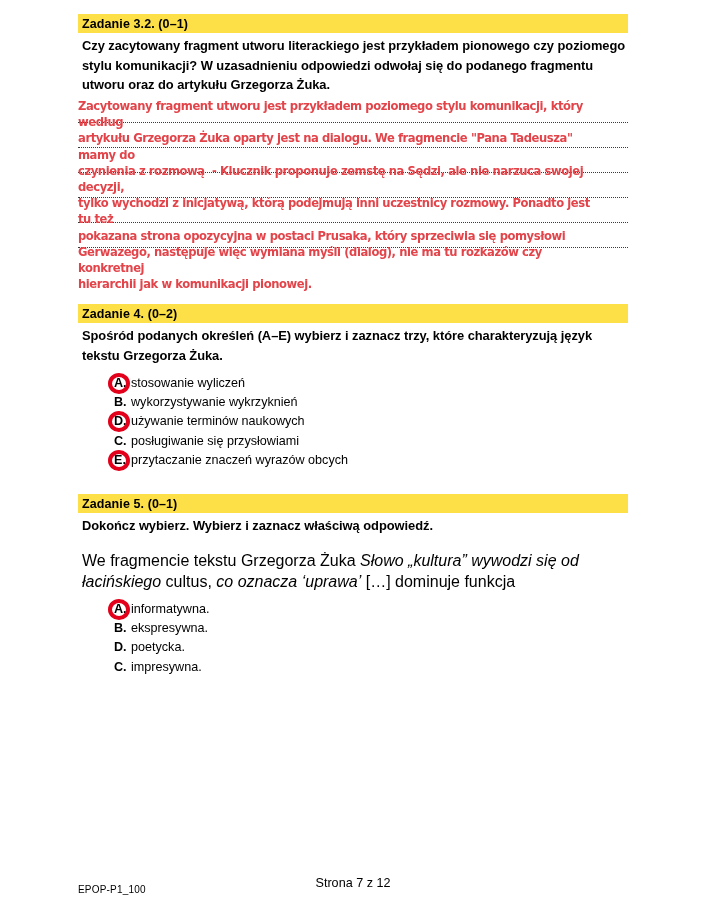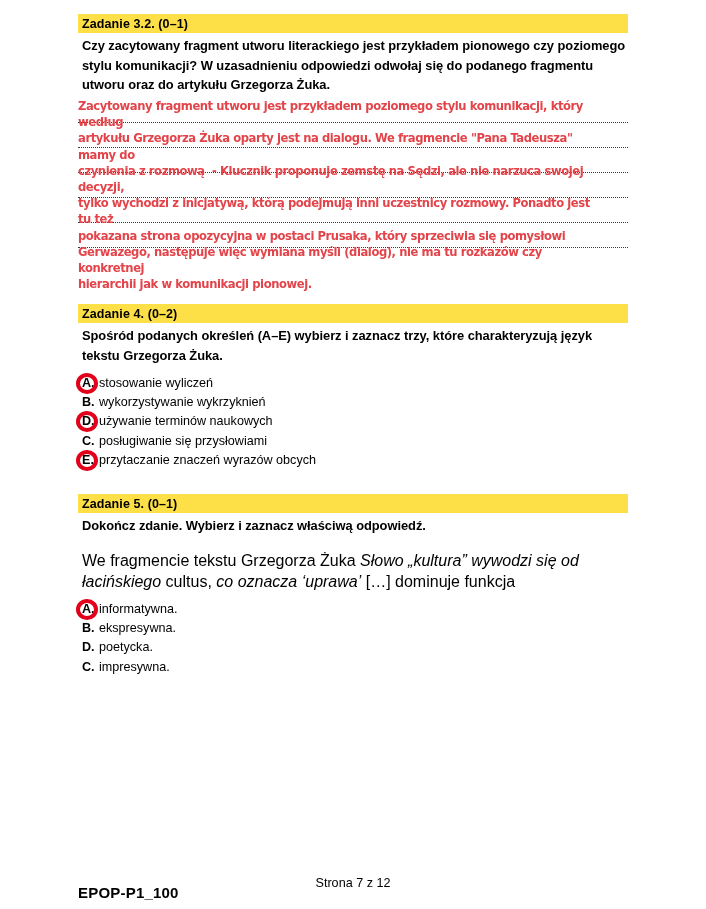--- a/index.html
+++ b/index.html
@@ -74,20 +74,21 @@
     letter-spacing: -0.45px;
     transform: scaleX(0.94);
     transform-origin: left top;
     white-space: pre-wrap;
     pointer-events: none;
   }
 
   
   .options {
     padding-left: 4px;
+    margin-left: 32px;
   }
   .option {
     position: relative;
     font-size: 12.6px;
     line-height: 19.2px;
     height: 19.2px;
     white-space: nowrap;
   }
   .opt-letter {
     font-weight: bold;
@@ -127,22 +128,22 @@
     top: 866px;
     width: 706px;
     text-align: center;
     font-size: 12.6px;
     margin-top: 10px;
   }
   .footer-code {
     position: absolute;
     left: 78px;
     top: 884px;
-    font-size: 15px;
-    font-weight: bold;
+    font-size: 10px;
+    font-weight: normal;
     letter-spacing: 0.2px;
   }
 </style>
 </head>
 <body>
 
 <div class="page">
 
   <div class="content" style="top:14px;">
     <div class="task-header">Zadanie 3.2. (0–1)</div>
@@ -186,21 +187,21 @@
       <span class="opt-letter">C.</span><span class="opt-text">posługiwanie się przysłowiami</span>
     </div>
     <div class="option">
       <span class="circle-mark"></span>
       <span class="opt-letter">E.</span><span class="opt-text">przytaczanie znaczeń wyrazów obcych</span>
     </div>
   </div>
 
   <div class="content" style="top:494px;">
     <div class="task-header">Zadanie 5. (0–1)</div>
-    <div class="task-prompt">Dokończ zdanie. Wybierz i zaznacz właściwą odpowiedź.</div>
+    <div class="task-prompt">Dokończ wybierz. Wybierz i zaznacz właściwą odpowiedź.</div>
   </div>
 
   <div class="content stem" style="top:550px;">
     <span>We fragmencie tekstu Grzegorza Żuka </span><span class="it">Słowo „kultura” wywodzi się od łacińskiego</span><span> cultus, </span><span class="it">co oznacza ‘uprawa’</span><span> […] dominuje funkcja</span>
   </div>
 
   <div class="content options" style="top:600px;">
     <div class="option">
       <span class="circle-mark"></span>
       <span class="opt-letter">A.</span><span class="opt-text">informatywna.</span>

